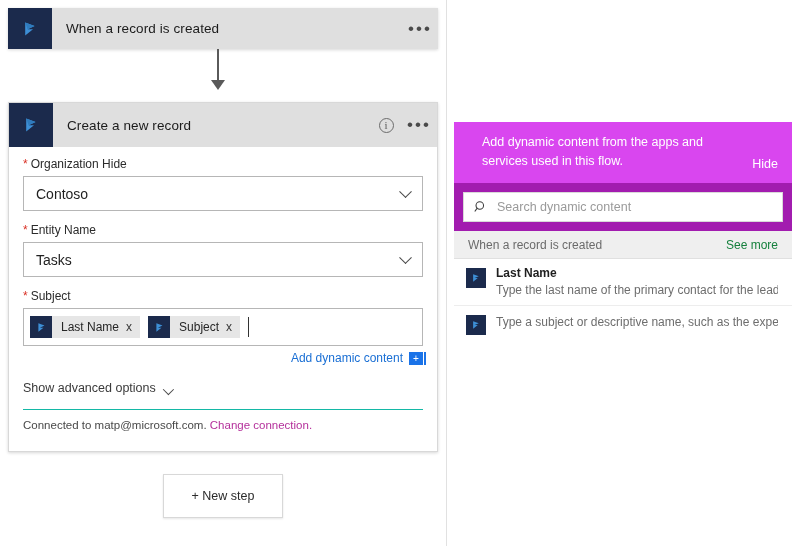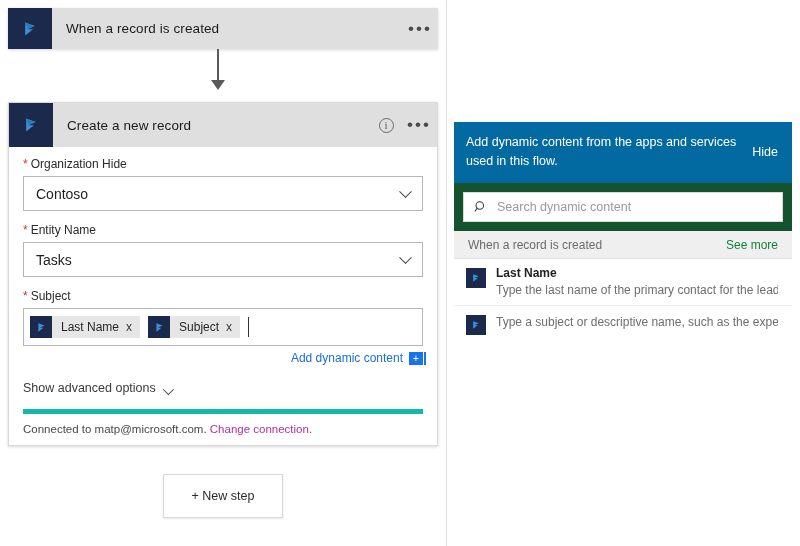--- a/index.html
+++ b/index.html
@@ -117,44 +117,44 @@
   .addlink-badge:after{ content:""; position:absolute; right:-3px; top:0; width:2px; height:13px; background:#1a73e8;}
 
   .adv-row { margin-top: 16px; display:flex; align-items:flex-end; font-size:12.5px; color:#3a3a3a; }
   .adv-chev {
     margin-left: 7px; width: 8px; height: 8px;
     border-right: 1.3px solid #4a4a4a; border-bottom: 1.3px solid #4a4a4a;
     transform: rotate(45deg) translateY(-2px);
   }
 
   .card-footer {
-    margin-top: 14px; border-top: 5px solid #14b8a6;
-    padding: 9px 0 10px 0; font-size: 11.5px; color: #494949;
+    margin-top: 14px; border-top: 1px solid #14b8a6;
+    padding: 9px 0 20px 0; font-size: 11.5px; color: #494949;
   }
   .change-conn { color: #b4309b; }
 
   
   #new-step {
     position:absolute; left: 163px; top: 474px; width: 120px; height: 44px;
     border: 1px solid #d8d8d8; background:#fff;
     display:flex; align-items:center; justify-content:center;
     font-size: 12.5px; color:#2b2b2b;
     box-shadow: 0 1px 2px rgba(0,0,0,0.10);
   }
 
   
   #panel { position:absolute; left: 454px; top: 122px; width: 338px; }
   .panel-head {
-    background: #0369a1; color:#fff; padding: 11px 14px 12px 12px;
-    display:flex; align-items:center;
+    background: #d946ef; color:#fff; padding: 11px 14px 12px 28px;
+    display:flex; align-items:flex-end;
   }
   .panel-head-text { font-size: 12.5px; line-height: 19px; flex: 1 1 auto; padding-right: 8px; }
   .panel-hide { font-size: 12.5px; color:#fff; flex:0 0 auto; padding-top:0px; }
 
-  .panel-search-wrap { background:#14532d; padding: 9px 9px 9px 9px; }
+  .panel-search-wrap { background:#a21caf; padding: 9px 9px 9px 9px; }
   .panel-search {
     background:#fff; border:1px solid #d9d9d9; height: 30px;
     display:flex; align-items:center; padding: 0 10px;
   }
   .search-ico { width:14px; height:14px; flex:0 0 14px; margin-right: 9px; }
   .search-ph { font-size: 12.5px; color: #9a9a9a; }
 
   .panel-section {
     background:#efefef; height: 28px; display:flex; align-items:center;
     padding: 0 14px; border-bottom: 1px solid #e0e0e0;

